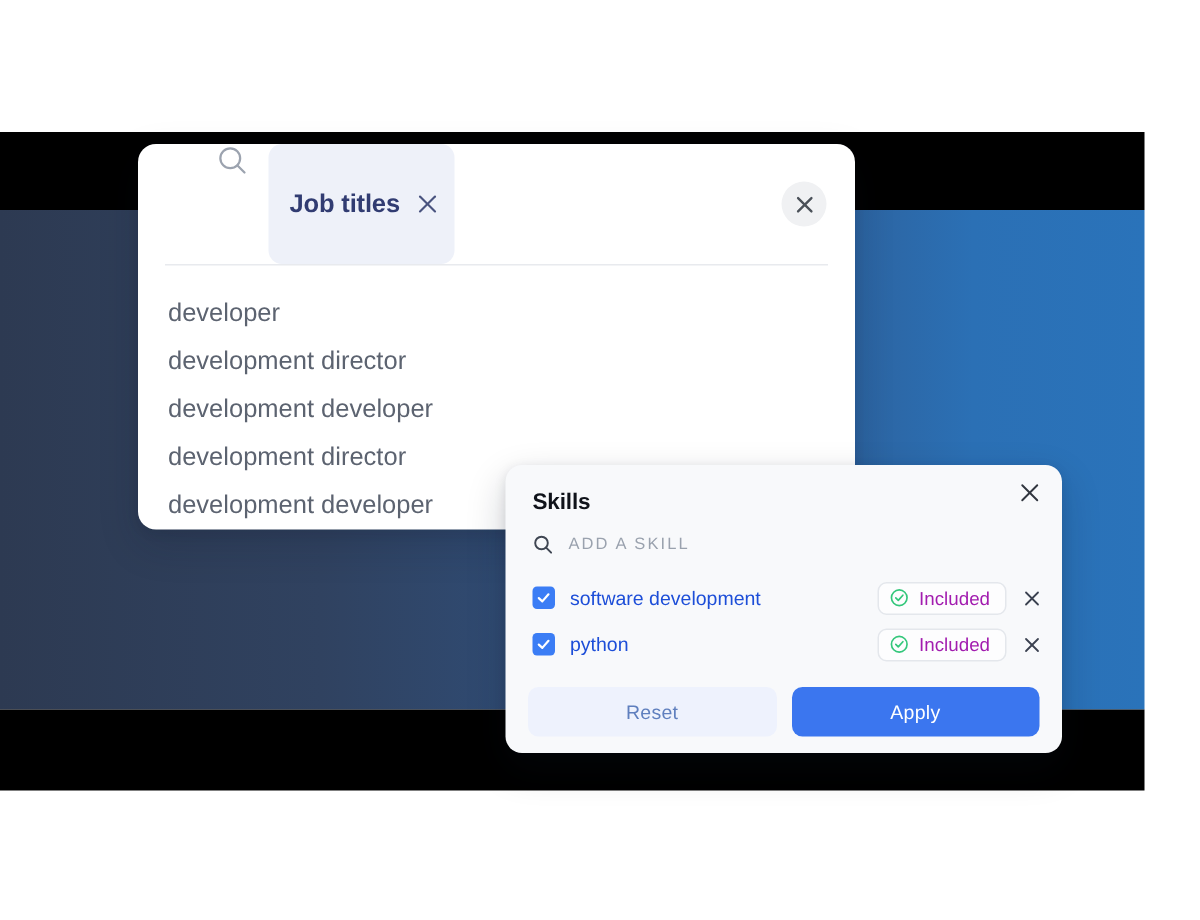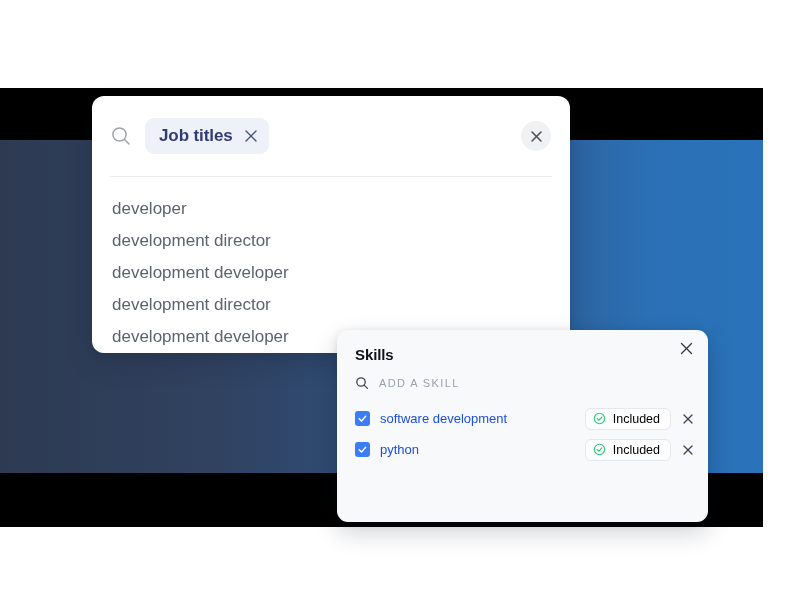--- a/index.html
+++ b/index.html
@@ -51,23 +51,23 @@
     height: 257px;
     background: #ffffff;
     border-radius: 12px;
     box-shadow: 0 10px 26px rgba(17, 24, 39, 0.18), 0 2px 8px rgba(17,24,39,0.08);
     overflow: hidden;
   }
   .search-row {
     position: relative;
     height: 80px;
     display: flex;
-    align-items: center;
     padding: 0 20px 0 18px;
     box-sizing: border-box;
+    margin-left: 34px;
   }
   .search-icon {
     width: 22px;
     height: 22px;
     flex: 0 0 auto;
     margin-right: 13px;
     color: #9ca3af;
   }
   .search-icon svg { display: block; }
 
@@ -147,21 +147,21 @@
     padding: 0 20px;
     height: 32px;
     line-height: 32px;
     white-space: nowrap;
   }
 
   
   .skills-panel {
     position: absolute;
     left: 337px;
-    top: 330px;
+    top: 310px;
     width: 371px;
     height: 192px;
     background: #f8f9fb;
     border-radius: 11px;
     box-shadow: 0 10px 26px rgba(17, 24, 39, 0.20), 0 2px 8px rgba(17,24,39,0.10);
     overflow: hidden;
   }
   .skills-header {
     position: relative;
     padding: 16px 18px 0 18px;
@@ -242,21 +242,21 @@
   .badge-check {
     width: 13px;
     height: 13px;
     margin-right: 7px;
     color: #34c77b;
     flex: 0 0 auto;
   }
   .badge-check svg { display: block; }
   .badge-text {
     font-size: 12.5px;
-    color: #000000;
+    color: #a21caf;
     white-space: nowrap;
   }
   .skill-remove {
     width: 12px;
     height: 12px;
     margin-left: 11px;
     color: #3b4150;
     flex: 0 0 auto;
   }
   .skill-remove svg { display: block; }
@@ -404,13 +404,17 @@
       </span>
       <span class="skill-remove">
         <svg viewBox="0 0 12 12" width="12" height="12" fill="none" stroke="currentColor" stroke-width="1.2" stroke-linecap="round">
           <line x1="2" y1="2" x2="10" y2="10"></line>
           <line x1="10" y1="2" x2="2" y2="10"></line>
         </svg>
       </span>
     </div>
   </div>
 
+  <div class="panel-actions">
+    <div class="btn btn-reset">Reset</div>
+    <div class="btn btn-apply">Apply</div>
+  </div>
 </div>
 
 </body></html>

